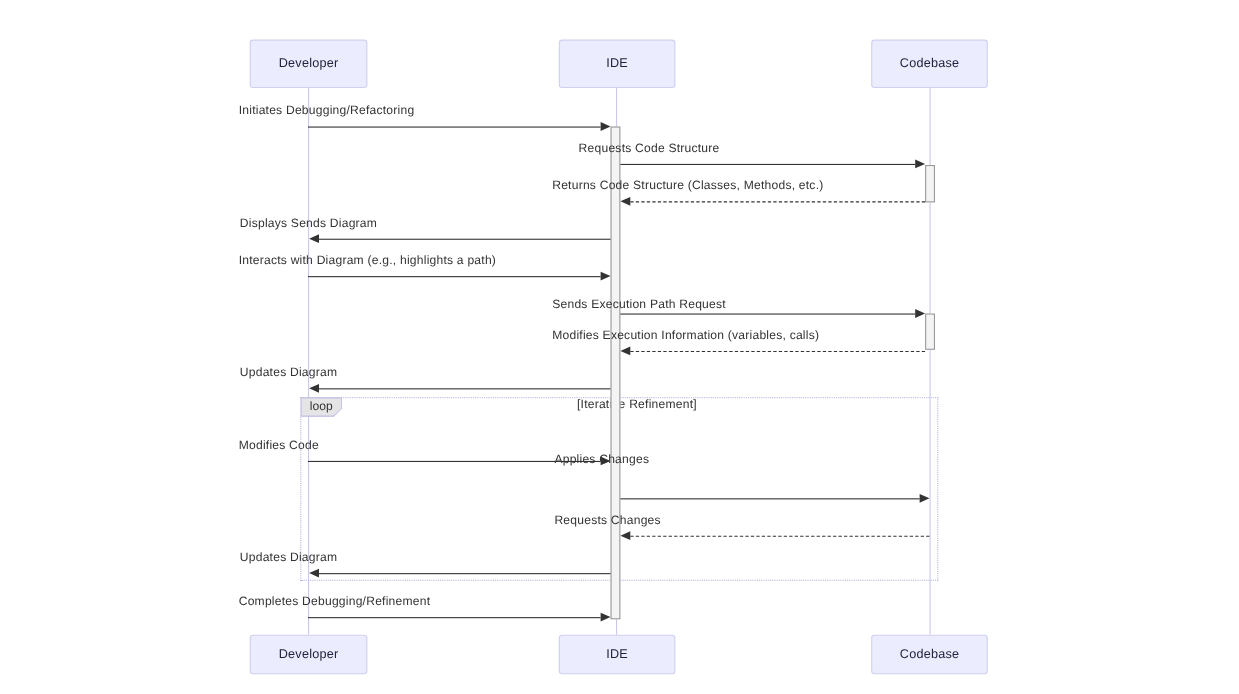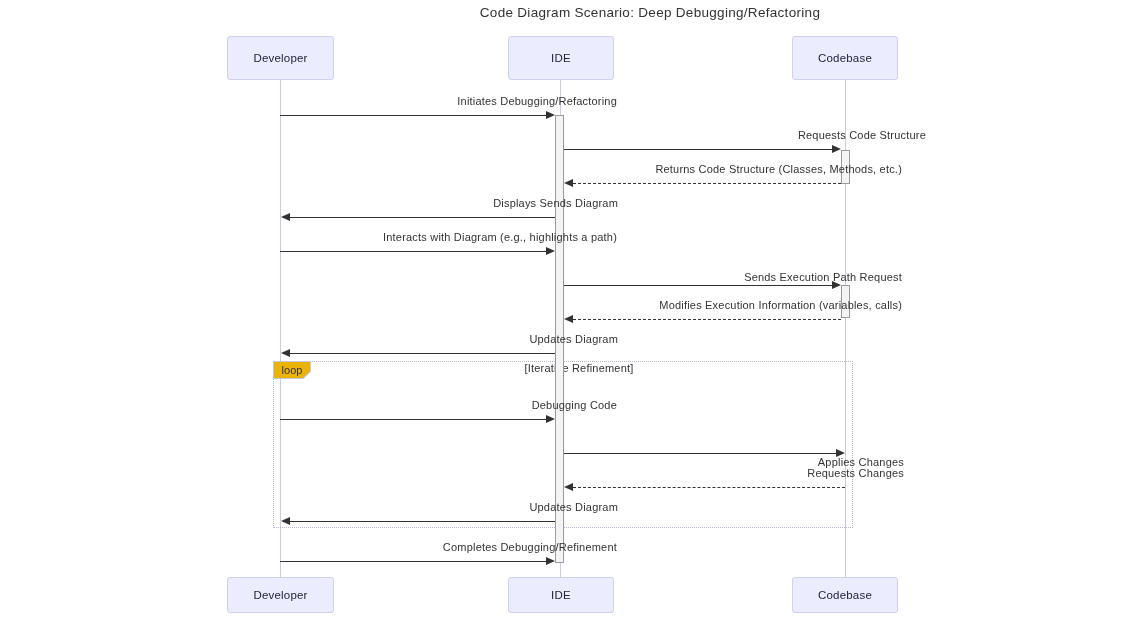--- a/index.html
+++ b/index.html
@@ -37,21 +37,21 @@
   }
   .activation {
     position: absolute;
     width: 9px;
     background: #F4F4F4;
     border: 1px solid #9a9a9a;
   }
   .msg-label {
     position: absolute;
     width: 400px;
-    text-align: right;
+    text-align: left;
     font-size: 11px;
     color: #333333;
     letter-spacing: 0.2px;
     white-space: nowrap;
   }
   .line {
     position: absolute;
     height: 0;
     border-top: 1px solid #333333;
   }
@@ -74,42 +74,41 @@
   }
   .loop-label-outer {
     position: absolute;
     left: 273px; top: 361px; width: 38px; height: 18px;
     background: #C5C5E5;
     clip-path: polygon(0 0, 100% 0, 100% 58%, 80% 100%, 0 100%);
   }
   .loop-label-inner {
     position: absolute;
     left: 1px; top: 1px; width: 36px; height: 16px;
-    background: #eab308;
+    background: #e5e5e5;
     clip-path: polygon(0 0, 100% 0, 100% 58%, 80% 100%, 0 100%);
     display: flex; align-items: center; justify-content: center;
     font-size: 11px;
     color: #333333;
   }
   .loop-condition {
     position: absolute;
     left: 479px; top: 362px; width: 200px;
     text-align: center;
     font-size: 11px;
     color: #333333;
     letter-spacing: 0.2px;
     white-space: nowrap;
   }
 </style>
 </head>
 <body>
 
 <div class="diagram">
 
-  <div class="title">Code Diagram Scenario: Deep Debugging/Refactoring</div>
 
   <div class="lifeline" style="left:280px; top:80px; height:497px;"></div>
   <div class="lifeline" style="left:560px; top:80px; height:497px;"></div>
   <div class="lifeline" style="left:845px; top:80px; height:497px;"></div>
 
   <div class="loop-frame"></div>
   <div class="loop-label-outer">
     <div class="loop-label-inner">loop</div>
   </div>
   <div class="loop-condition">[Iterative Refinement]</div>
@@ -180,27 +179,27 @@
     <div class="arr left" style="left:564px; top:315px;"></div>
   </div>
 
   <div>
     <div class="msg-label" style="left:218px; top:333px;">Updates Diagram</div>
     <div class="line" style="left:290px; top:353px; width:265px;"></div>
     <div class="arr left" style="left:281px; top:349px;"></div>
   </div>
 
   <div>
-    <div class="msg-label" style="left:217px; top:399px;">Debugging Code</div>
+    <div class="msg-label" style="left:217px; top:399px;">Modifies Code</div>
     <div class="line" style="left:280px; top:419px; width:266px;"></div>
     <div class="arr right" style="left:546px; top:415px;"></div>
   </div>
 
   <div>
-    <div class="msg-label" style="left:504px; top:456px;">Applies Changes</div>
+    <div class="msg-label" style="left:504px; top:412px;">Applies Changes</div>
     <div class="line" style="left:564px; top:453px; width:272px;"></div>
     <div class="arr right" style="left:836px; top:449px;"></div>
   </div>
 
   <div>
     <div class="msg-label" style="left:504px; top:467px;">Requests Changes</div>
     <div class="line dashed" style="left:573px; top:487px; width:272px;"></div>
     <div class="arr left" style="left:564px; top:483px;"></div>
   </div>
 

